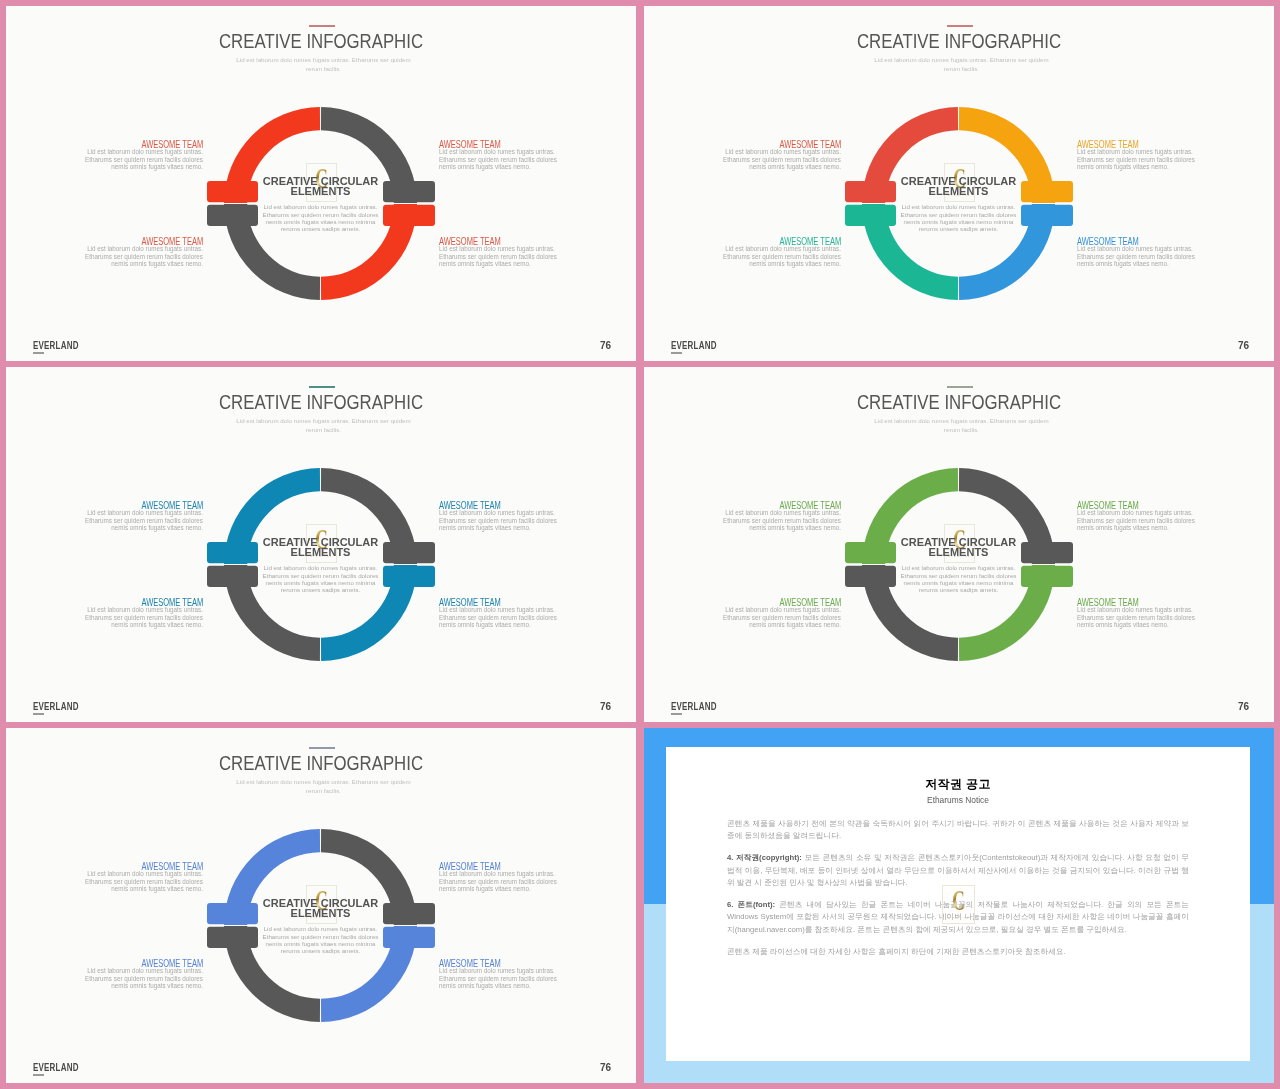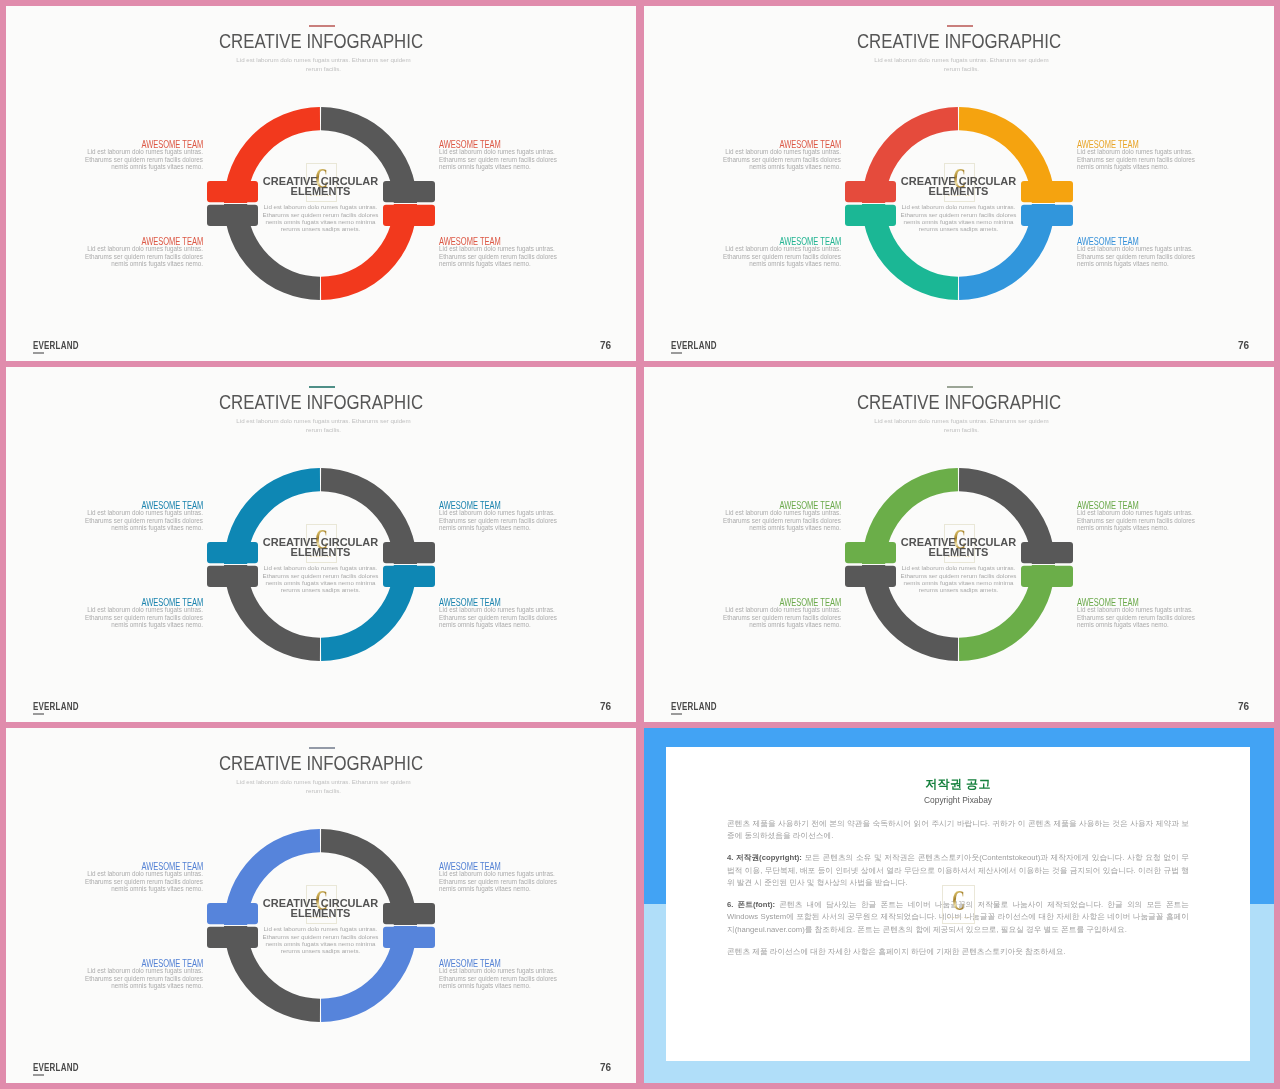--- a/index.html
+++ b/index.html
@@ -39,21 +39,21 @@
       display:flex;flex-direction:column;align-items:center;justify-content:flex-start;}
   .wm .l{font-family:"Liberation Serif",serif;font-size:29px;line-height:23px;
          font-weight:700;margin-top:3px;transform:scaleX(0.60);
          background:linear-gradient(155deg,#8d6411 0%,#d9bd5c 18%,#9a7216 38%,#f2e2a4 56%,#b08a2b 72%,#7e5a0e 100%);
          -webkit-background-clip:text;background-clip:text;-webkit-text-fill-color:transparent;color:#b9882a;}
   .wm .s{font-size:2.4px;letter-spacing:1.2px;color:#cdb46b;margin-top:4px;}
   .cp-blue{position:absolute;left:0;top:0;width:630px;height:176px;background:#42a3f4;}
   .cp-lblue{position:absolute;left:0;top:176px;width:630px;height:179px;background:#b0def9;}
   .cp-white{position:absolute;left:22px;top:19px;width:584px;height:314px;background:#fff;}
   .cp-title{position:absolute;left:22px;top:40.5px;width:584px;text-align:center;
-            font-size:12px;line-height:13px;font-weight:700;color:#15803d;letter-spacing:0.4px;}
+            font-size:12px;line-height:13px;font-weight:700;color:#000000;letter-spacing:0.4px;}
   .cp-sub{position:absolute;left:22px;top:59.5px;width:584px;text-align:center;
           font-size:8.4px;line-height:9px;color:#5c5c5c;}
   .cp-body{position:absolute;left:83px;top:90px;width:462px;font-size:7.7px;
            line-height:12.4px;color:#9d9d9d;text-align:justify;}
   .cp-body p{margin:0 0 9.5px 0;}
   .cp-body p:last-child{margin-bottom:0;}
   .cp-body b{color:#5d5d5d;font-weight:700;}
   .cp-wm{left:298px;top:157px;width:33px;height:39px;}
 </style>
 </head>
@@ -268,23 +268,23 @@
   <div class="brand">EVERLAND</div>
   <div class="brand-ul"></div>
   <div class="pgnum">76</div>
 </section>
 
 <section class="slide s-br">
   <div class="cp-blue"></div>
   <div class="cp-lblue"></div>
   <div class="cp-white"></div>
   <h2 class="cp-title">저작권 공고</h2>
-  <p class="cp-sub">Copyright Pixabay</p>
+  <p class="cp-sub">Etharums Notice</p>
   <div class="cp-body">
-    <p>콘텐츠 제품을 사용하기 전에 본의 약관을 숙독하시어 읽어 주시기 바랍니다. 귀하가 이 콘텐츠 제품을 사용하는 것은 사용자 제약과 보증에 동의하셨음을 라이선스에.</p>
+    <p>콘텐츠 제품을 사용하기 전에 본의 약관을 숙독하시어 읽어 주시기 바랍니다. 귀하가 이 콘텐츠 제품을 사용하는 것은 사용자 제약과 보증에 동의하셨음을 알려드립니다.</p>
     <p><b>4. 저작권(copyright):</b><span> 모든 콘텐츠의 소유 및 저작권은 콘텐츠스토키아웃(Contentstokeout)과 제작자에게 있습니다. 사항 요청 없이 무법적 이용, 무단복제, 배포 등이 인터넷 상에서 열라 무단으로 이용하셔서 제산사에서 이용하는 것을 금지되어 있습니다. 이러한 규법 행위 발견 시 준인된 민사 및 형사상의 사법을 받습니다.</span></p>
     <p><b>6. 폰트(font):</b><span> 콘텐츠 내에 담사있는 한글 폰트는 네이버 나눔글꼴의 저작물로 나눔사이 제작되었습니다. 한글 외의 모든 폰트는 Windows System에 포함된 사서의 공무원으 제작되었습니다. 네이버 나눔글꼴 라이선스에 대한 자세한 사항은 네이버 나눔글꼴 홈페이지(hangeul.naver.com)를 참조하세요. 폰트는 콘텐츠의 함에 제공되서 있으므로, 필요실 경우 별도 폰트를 구입하세요.</span></p>
     <p>콘텐츠 제품 라이선스에 대한 자세한 사항은 홈페이지 하단에 기재한 콘텐츠스토키아웃 참조하세요.</p>
   </div>
   <div class="wm cp-wm">
       <div class="l">C</div>
       <div class="s">EVERLAND</div>
     </div>
 </section>
 

